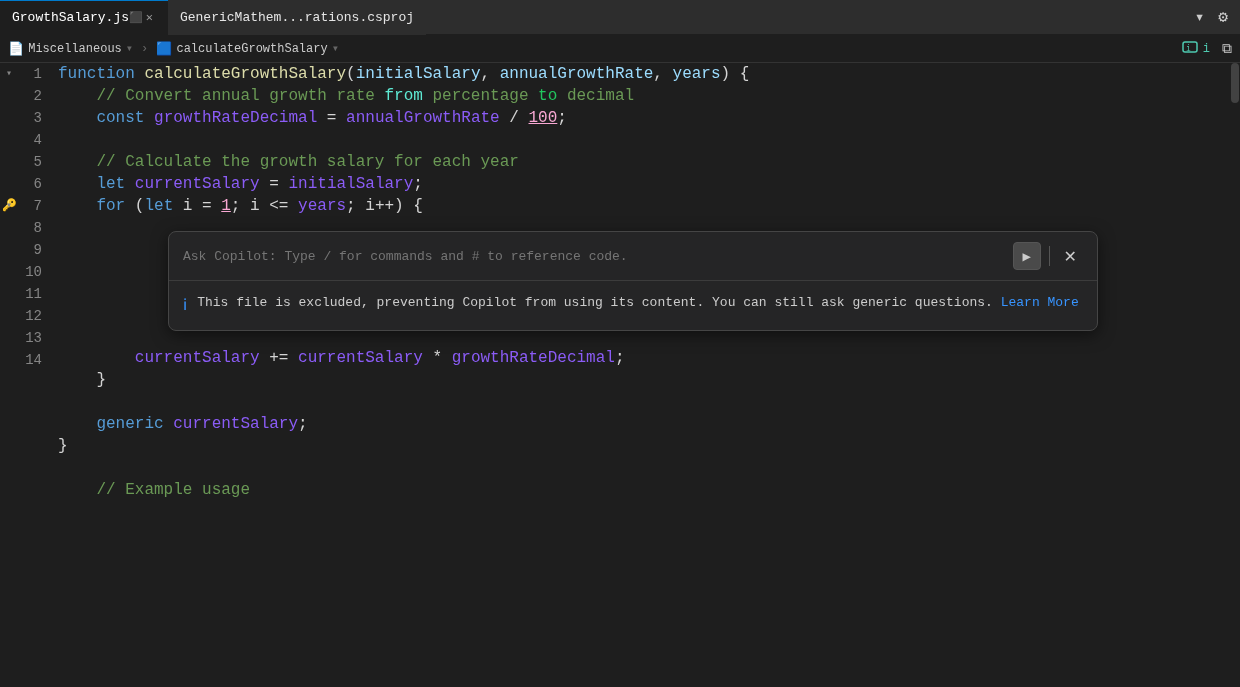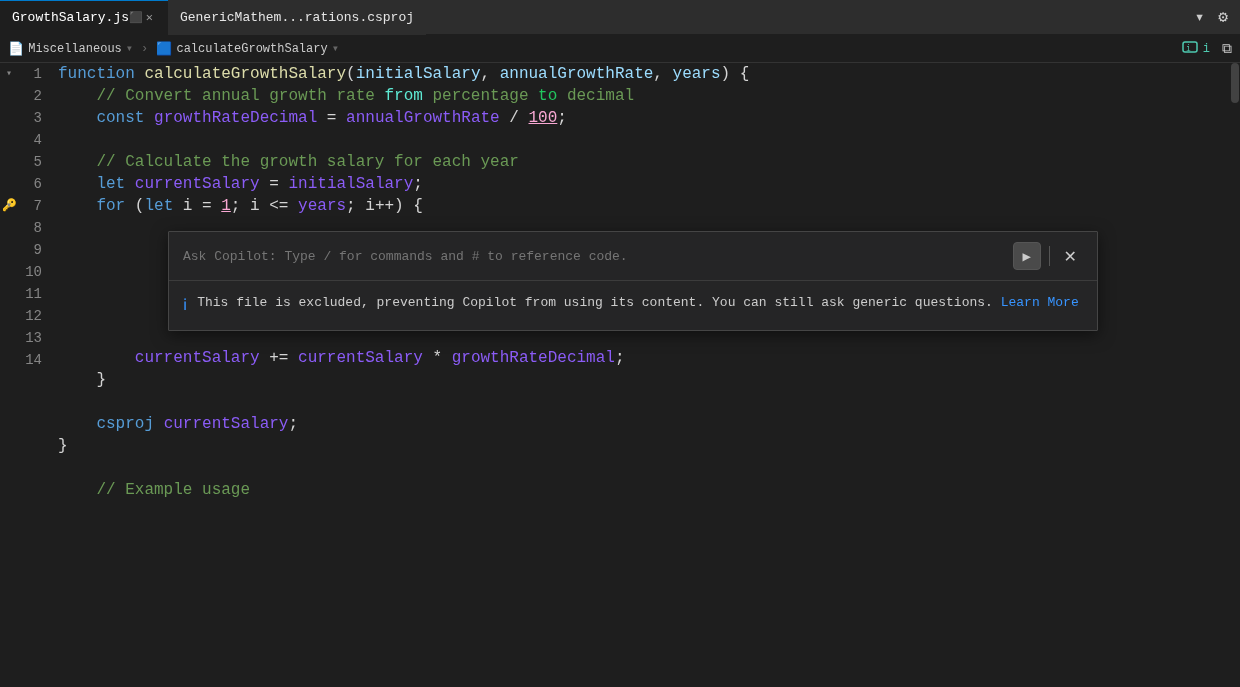--- a/index.html
+++ b/index.html
@@ -181,21 +181,21 @@
     }
 
     
     .copilot-popup {
       position: absolute;
       left: 168px;
       top: 168px;
       width: 930px;
       background: #252526;
       border: 1px solid #454545;
-      border-radius: 1px;
+      border-radius: 8px;
       z-index: 100;
       box-shadow: 0 4px 16px rgba(0,0,0,0.5);
     }
     .copilot-input-row {
       display: flex;
       align-items: center;
       padding: 10px 14px;
       gap: 8px;
       border-bottom: 1px solid #3c3c3c;
     }
@@ -354,21 +354,21 @@
       <div class="code-line"><span>    <span class="comment">// Convert annual growth rate <span style="color:#5eead4">from</span> percentage <span style="color:#22c55e">to</span> decimal</span></span></div>
       <div class="code-line"><span>    <span class="const-kw">const</span> <span class="var-name">growthRateDecimal</span> = <span class="var-name">annualGrowthRate</span> / <span class="num">100</span>;</span></div>
       <div class="code-line"><span></span></div>
       <div class="code-line"><span>    <span class="comment">// Calculate the growth salary for each year</span></span></div>
       <div class="code-line"><span>    <span class="kw">let</span> <span class="var-name">currentSalary</span> = <span class="var-name">initialSalary</span>;</span></div>
       <div class="code-line"><span>    <span class="kw">for</span> (<span class="kw">let</span> i = <span class="num">1</span>; i &lt;= <span class="var-name">years</span>; i++) {</span></div>
       <div style="height: 130px;"></div>
       <div class="code-line"><span>        <span class="var-name">currentSalary</span> += <span class="var-name">currentSalary</span> * <span class="var-name">growthRateDecimal</span>;</span></div>
       <div class="code-line"><span>    }</span></div>
       <div class="code-line"><span></span></div>
-      <div class="code-line"><span>    <span class="kw">csproj</span> <span class="var-name">currentSalary</span>;</span></div>
+      <div class="code-line"><span>    <span class="kw">generic</span> <span class="var-name">currentSalary</span>;</span></div>
       <div class="code-line"><span>}</span></div>
       <div class="code-line"><span></span></div>
       <div class="code-line"><span>    <span class="comment">// Example usage</span></span></div>
     </div>
 
   <div class="scrollbar">
     <div class="scrollbar-thumb"></div>
   </div>
 
   <div class="copilot-popup">

